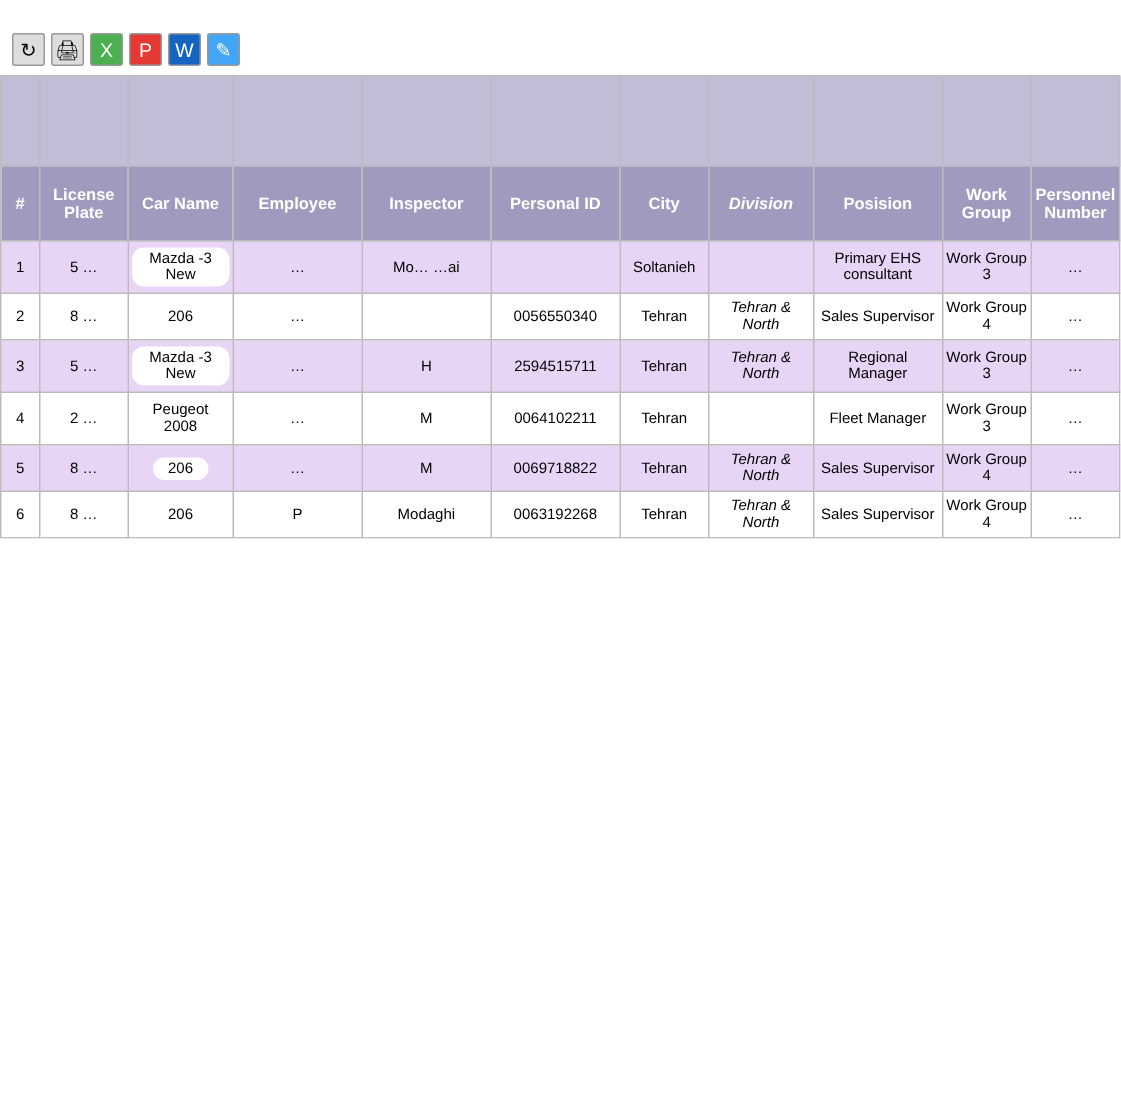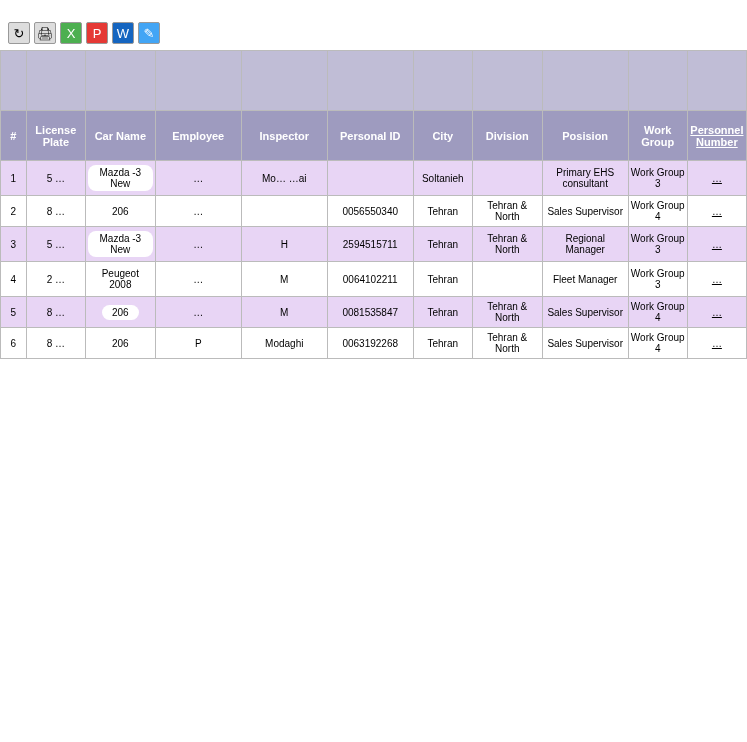--- a/index.html
+++ b/index.html
@@ -86,24 +86,24 @@
     tr.row-white td { background: #fff; }
     tr.row-purple td { background: #e8d5f5; }
 
     .col-num { width: 24px; }
     .col-license { width: 55px; }
     .col-car { width: 65px; }
     .col-employee { width: 80px; margin-top: 48px; }
     .col-inspector { width: 80px; }
     .col-personal { width: 80px; }
     .col-city { width: 55px; }
-    .col-division { width: 65px; }
+    .col-division { width: 65px; font-style: italic; }
     .col-position { width: 80px; }
     .col-workgroup { width: 55px; }
-    .col-personnel { width: 55px; text-decoration: underline; }
+    .col-personnel { width: 55px; }
     .tag-white {
       display: inline-block;
       background: #fff;
       border-radius: 8px;
       padding: 2px 10px;
       font-size: 10px;
     }
     .small-text { font-size: 10px; }
   </style>
 </head>
@@ -207,21 +207,21 @@
           <td class="col-workgroup small-text">Work Group 3</td>
           <td class="col-personnel small-text">…</td>
         </tr>
         <tr class="row-purple">
           <td class="col-num small-text">5</td>
           <td class="col-license small-text">8
 …</td>
           <td class="col-car small-text"><span class="tag-white">206</span></td>
           <td class="col-employee small-text">…</td>
           <td class="col-inspector small-text">M</td>
-          <td class="col-personal small-text">0081535847</td>
+          <td class="col-personal small-text">0069718822</td>
           <td class="col-city small-text">Tehran</td>
           <td class="col-division small-text">Tehran &amp; North</td>
           <td class="col-position small-text">Sales Supervisor</td>
           <td class="col-workgroup small-text">Work Group 4</td>
           <td class="col-personnel small-text">…</td>
         </tr>
         <tr class="row-white">
           <td class="col-num small-text">6</td>
           <td class="col-license small-text">8
 …</td>

